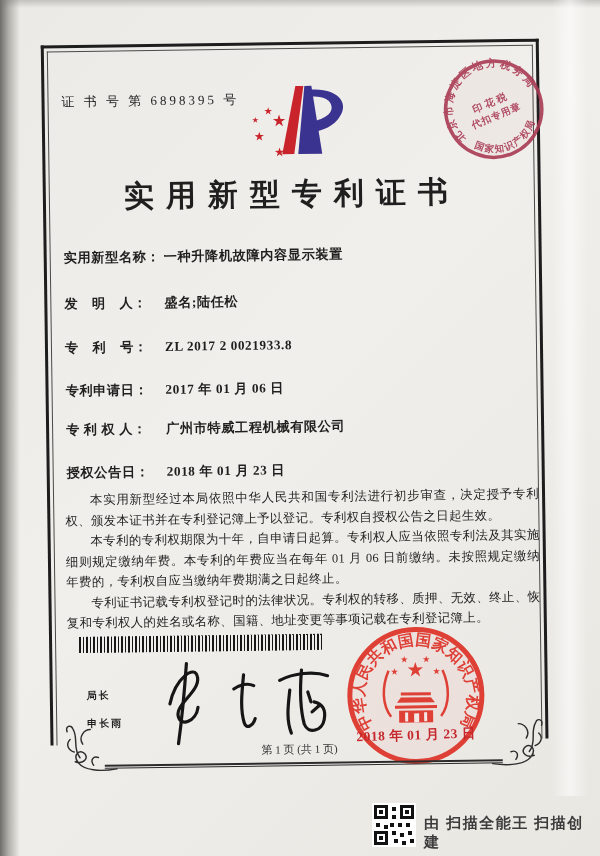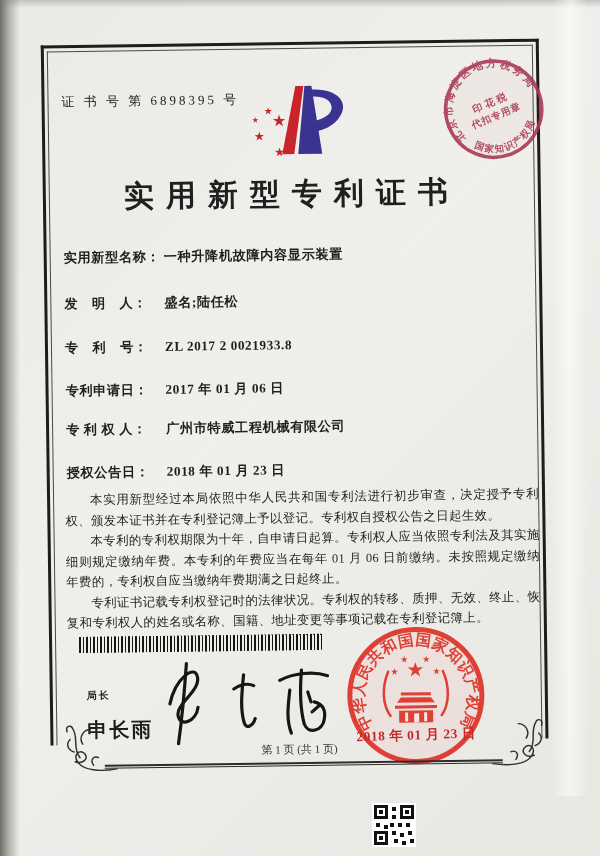--- a/index.html
+++ b/index.html
@@ -28,21 +28,21 @@
   .paras{position:absolute;left:64px;top:487px;width:474px;font-size:12.4px;line-height:20.5px;
          text-align:justify;letter-spacing:.4px;}
   .paras p{margin:0;text-indent:2em;}
   .barcode{position:absolute;left:76px;top:634px;width:243px;height:16px;
      background:
        repeating-linear-gradient(90deg,#161616 0 2px,transparent 2px 7px),
        repeating-linear-gradient(90deg,#161616 0 1.5px,transparent 1.5px 3.5px);}
   .signer-title{position:absolute;left:83px;top:686px;font-family:"Liberation Sans","DejaVu Sans",sans-serif;
                 font-weight:bold;font-size:10px;letter-spacing:2px;}
   .signer-name{position:absolute;left:83px;top:714px;font-family:"Liberation Sans","DejaVu Sans",sans-serif;
-               font-weight:bold;font-size:20px;letter-spacing:2px;text-align:center;}
+               font-weight:bold;font-size:10px;letter-spacing:2px;text-align:center;}
   .signature-svg{position:absolute;left:150px;top:650px;}
   .seal-svg{position:absolute;left:327px;top:612px;}
   .seal-date{position:absolute;left:352px;top:728px;font-size:13.5px;font-weight:bold;color:#c5272b;
              letter-spacing:.5px;transform:rotate(-1deg);}
   .page-footer{position:absolute;left:46px;top:742px;width:498px;text-align:center;font-size:11px;color:#333;}
   .bottom-line{position:absolute;left:100px;top:762px;width:398px;height:4px;
                border-top:2px solid #2b2b2b;border-bottom:1px solid #2b2b2b;}
   .flourish{position:absolute;width:58px;height:58px;top:716px;}
   .flourish.left{left:56px;}
   .flourish.right{left:486px;transform:scaleX(-1);}
@@ -214,13 +214,14 @@
       <rect x="4" y="20" width="4" height="4"></rect>
         <rect x="12" y="22" width="4" height="4"></rect>
       <rect x="20" y="28" width="4" height="4"></rect>
         <rect x="28" y="30" width="4" height="4"></rect>
         <rect x="36" y="28" width="4" height="4"></rect>
       <rect x="22" y="36" width="4" height="4"></rect>
         <rect x="30" y="38" width="4" height="4"></rect>
         <rect x="38" y="36" width="4" height="4"></rect>
     </g>
   </svg>
+  <div class="scan-credit">由 扫描全能王 扫描创建</div>
 </div>
 
 </body></html>

